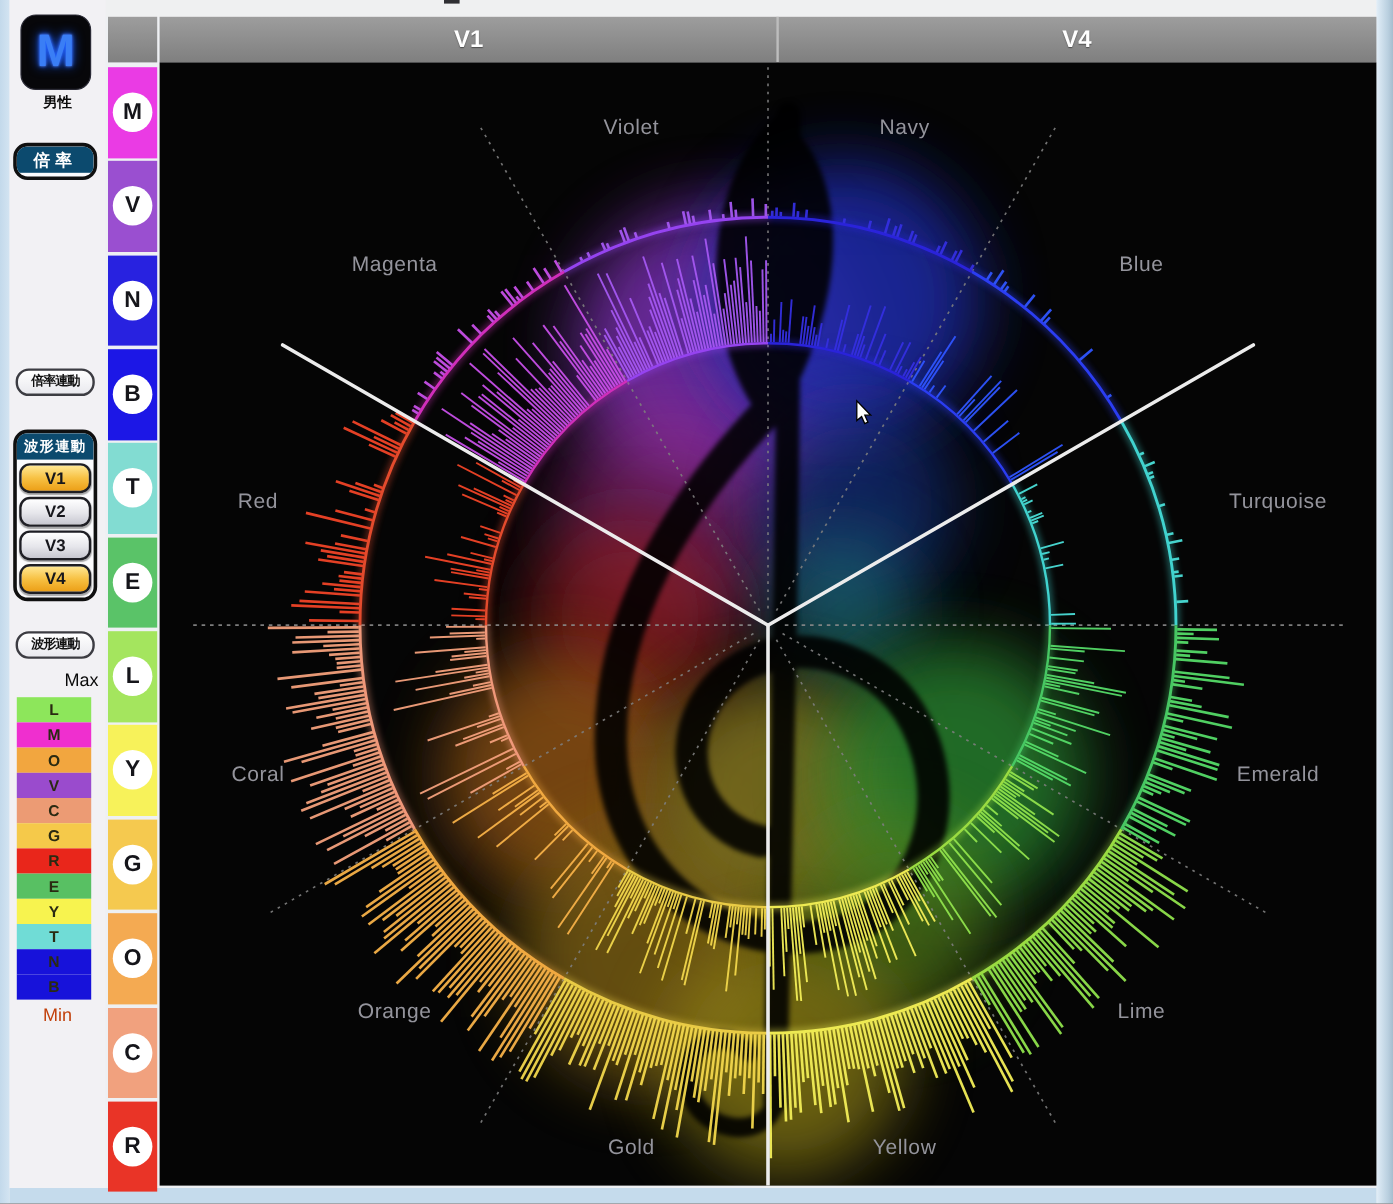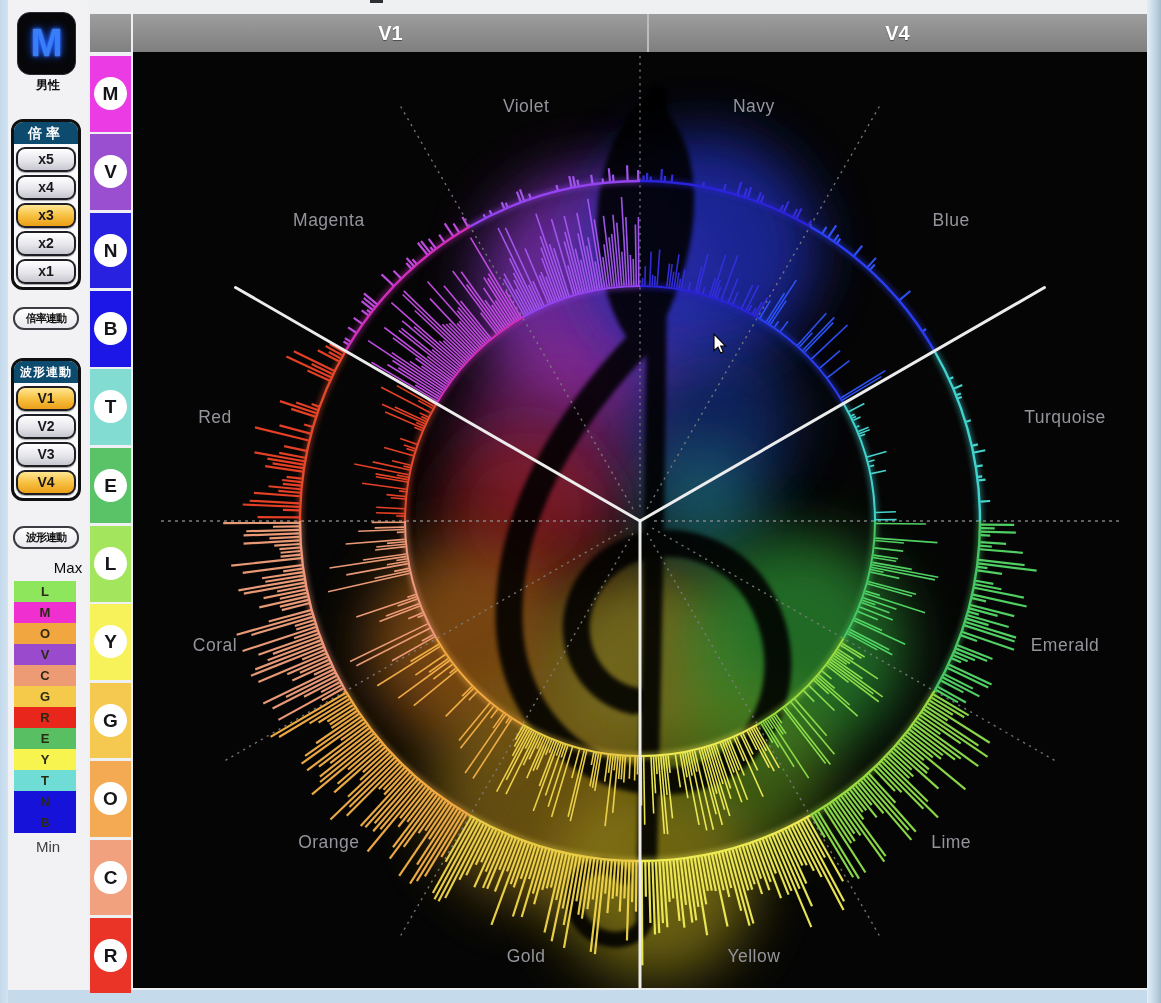--- a/index.html
+++ b/index.html
@@ -34,21 +34,21 @@
              box-shadow:0 1px 1px rgba(0,0,0,.35);cursor:default;}
   .group-btn.active{background:linear-gradient(#ffe793,#f7c143 50%,#ec9f17);}
   .link-btn{left:13px;width:66px;height:23px;border:2px solid #3c3c42;border-radius:11px;
             background:linear-gradient(#ffffff,#e9e9ee);box-sizing:border-box;
             font-size:11px;font-weight:bold;line-height:19px;letter-spacing:-1px;text-align:center;color:#111;}
   #mag-link{top:307px;}
   #wave-link{top:526px;}
   #max-label{left:8px;top:559px;width:80px;text-align:center;font-size:15px;color:#0a0a0a;margin-left:20px;}
   #scale{left:14px;top:581px;width:62px;}
   .scale-row{height:21px;text-align:center;font-size:13px;font-weight:bold;line-height:21px;color:#2a2a12;}
-  #min-label{left:8px;top:838px;width:80px;text-align:center;font-size:15px;color:#404040;}
+  #min-label{left:8px;top:838px;width:80px;text-align:center;font-size:15px;color:#c2410c;}
 
   
   #note-strip{left:90px;top:52px;width:41px;height:942px;}
   .strip-cell{position:absolute;left:0;width:41px;}
   .strip-circle{position:absolute;left:4px;width:33px;height:33px;border-radius:50%;background:#fff;
                 text-align:center;line-height:33px;font-size:19px;font-weight:bold;color:#15151a;}
 
   
   #header-square{left:90px;top:14px;width:41px;height:38px;background:linear-gradient(#9d9d9d,#808080);}
   #header-bar{left:133px;top:14px;width:1014px;height:38px;background:linear-gradient(#9d9d9d,#7f7f7f);}
@@ -72,27 +72,20 @@
 <div class="abs" id="win-bottom-border"></div>
 
 <div class="abs" id="sidebar"></div>
 <div class="abs" id="app-icon">
   <span>M</span>
 </div>
 <div class="abs" id="profile-label">男性</div>
 
 <div class="abs side-group" id="mag-group">
   <div class="side-group-header">倍率</div>
-  <div id="mag-buttons">
-      <div class="group-btn">x5</div>
-      <div class="group-btn">x4</div>
-      <div class="group-btn active">x3</div>
-      <div class="group-btn">x2</div>
-      <div class="group-btn">x1</div>
-    </div>
 </div>
 <div class="abs link-btn" id="mag-link">倍率連動</div>
 
 <div class="abs side-group" id="wave-group">
   <div class="side-group-header">波形連動</div>
   <div id="wave-buttons">
       <div class="group-btn active">V1</div>
       <div class="group-btn">V2</div>
       <div class="group-btn">V3</div>
       <div class="group-btn active">V4</div>

